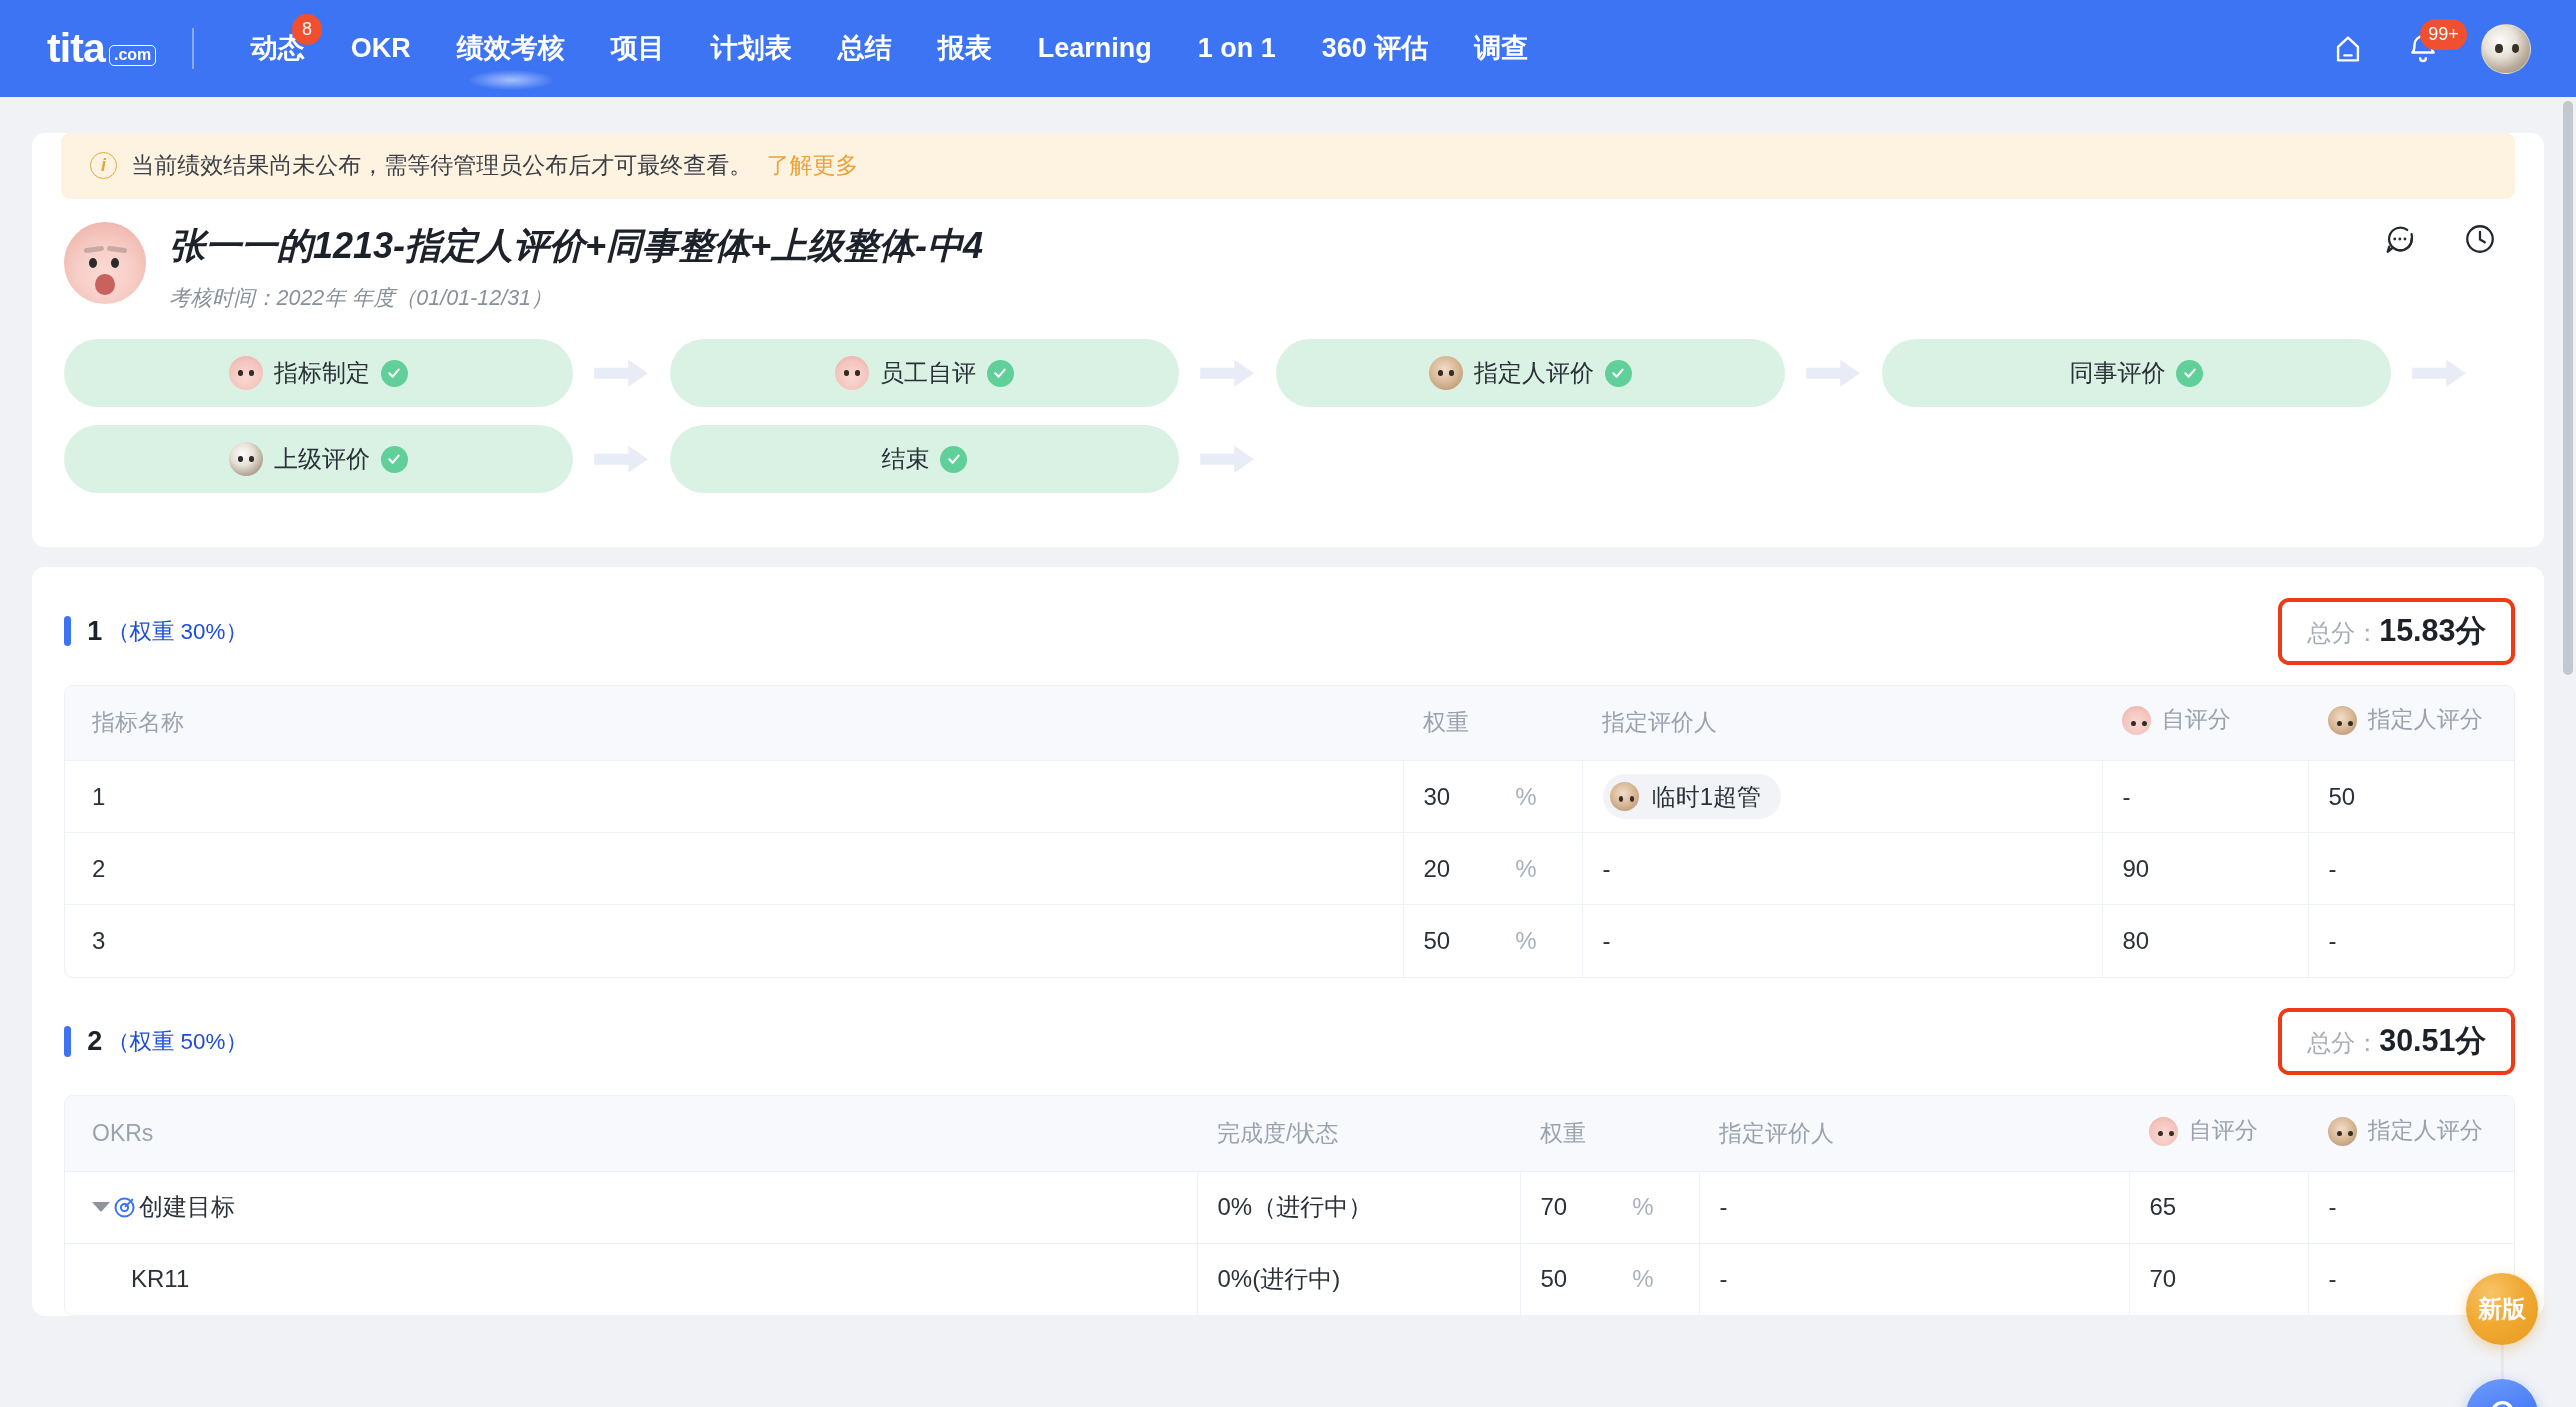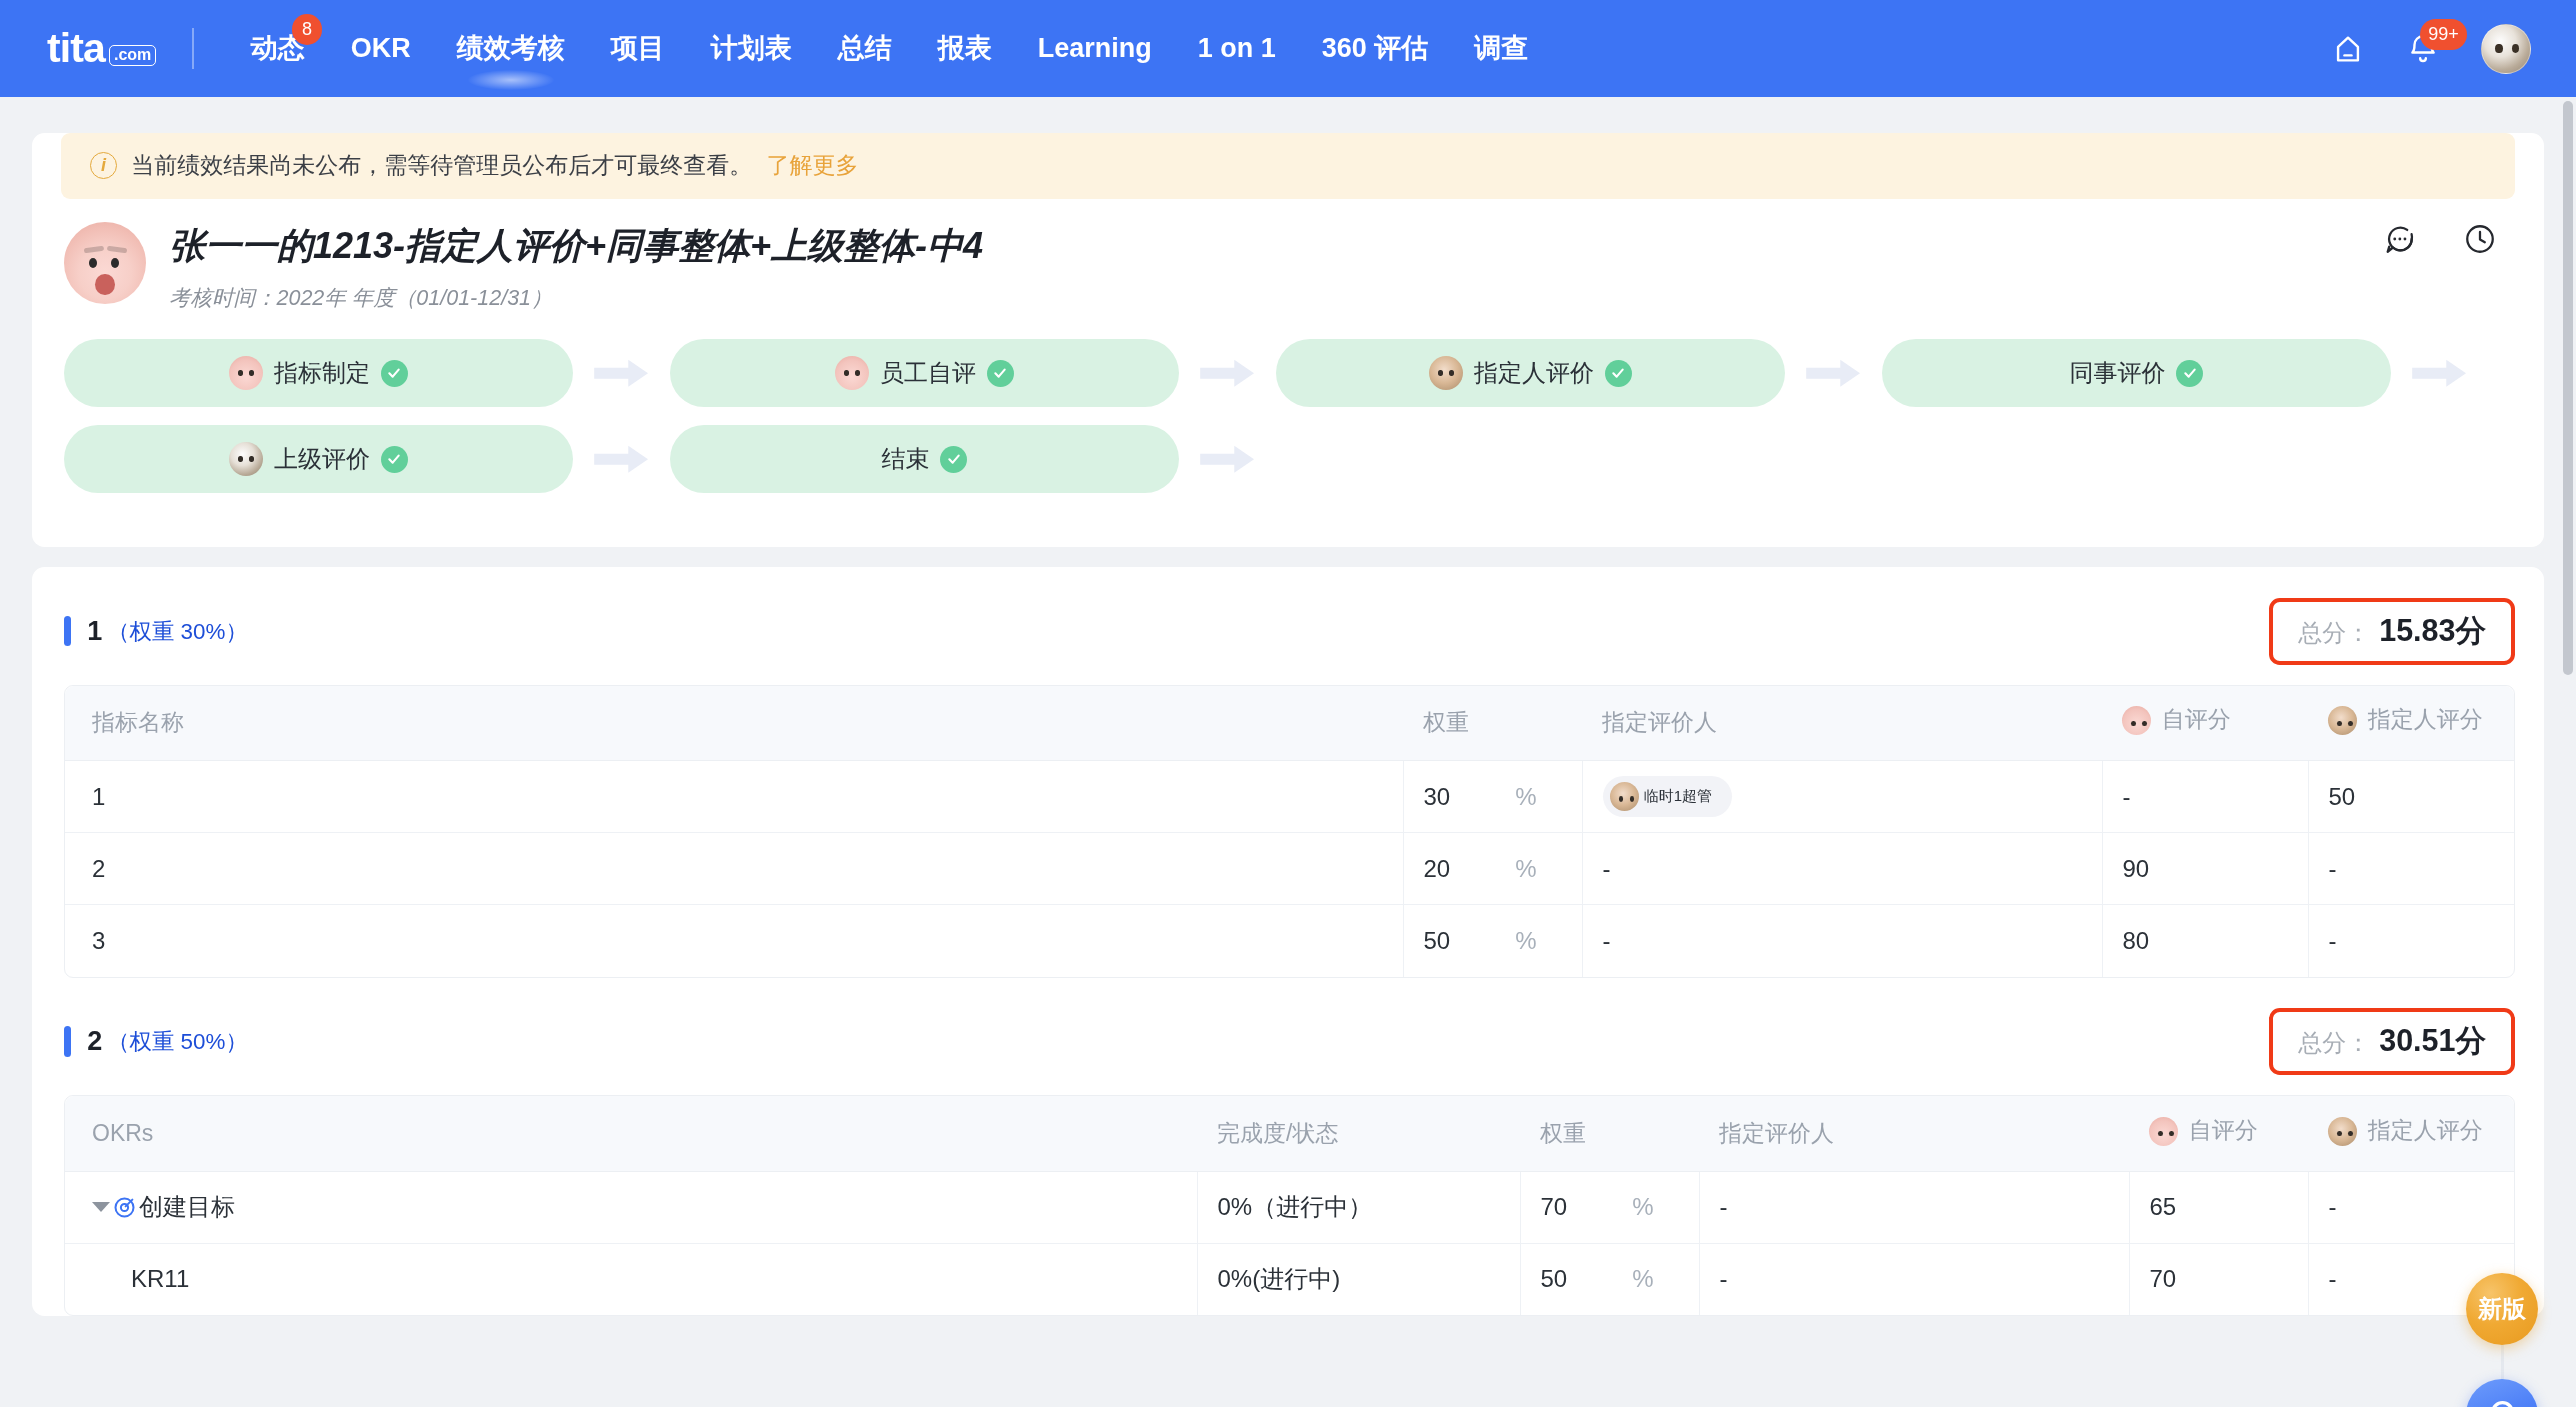--- a/index.html
+++ b/index.html
@@ -220,21 +220,21 @@
     padding: 30.5px 29px 20px 32px;
   }
   .sec-bar { width: 7.2px; height: 30.5px; background: #3d74f4; border-radius: 3.6px; margin-right: 16px; }
   .sec-num { font-size: 27px; font-weight: 700; color: #1d2129; }
   .sec-weight { font-size: 22.4px; color: #1d4ed8; margin-left: 5px; text-align: center; }
   .total-pill {
     margin-left: auto;
     border: 4.5px solid #f03a17;
     border-radius: 10.8px;
     padding: 9px 25px;
-    display: flex; align-items: baseline; gap: 9px;
+    display: flex; align-items: baseline; 
     background: #fff;
   }
   .total-label { font-size: 24px; color: #a7adb5; }
   .total-val { font-size: 30.5px; font-weight: 700; color: #1d2129; }
 
   
   .tbl { width: 100%; border-collapse: collapse; table-layout: fixed; }
   .tbl thead th {
     background: #f7f9fc;
     font-size: 23px;
@@ -262,24 +262,24 @@
     margin: 0 29px 0 32px;
     border: 0.9px solid #eceff3;
     border-radius: 9px;
     overflow: hidden;
     background: #fff;
   }
   .th-ava { display: inline-flex; align-items: flex-end; gap: 10.8px; }
   .pct-cell { display: flex; align-items: center; justify-content: space-between; padding-right: 25px; }
   .pct-sign { color: #a8b0ba; }
   .person-chip {
-    display: inline-flex; align-items: center; gap: 5px;
+    display: inline-flex; align-items: center; gap: 13px;
     background: #f2f3f7; border-radius: 23px;
     padding: 6.3px 20px 6.3px 7.2px;
-    font-size: 15px; color: #2b3138;
+    font-size: 24px; color: #2b3138;
   }
   .okr-cell { display: flex; align-items: center; gap: 1px; }
   .caret {
     width: 0; height: 0;
     border-left: 9px solid transparent;
     border-right: 9px solid transparent;
     border-top: 10.8px solid #8d949e;
     cursor: pointer;
     flex: 0 0 auto;
   }

